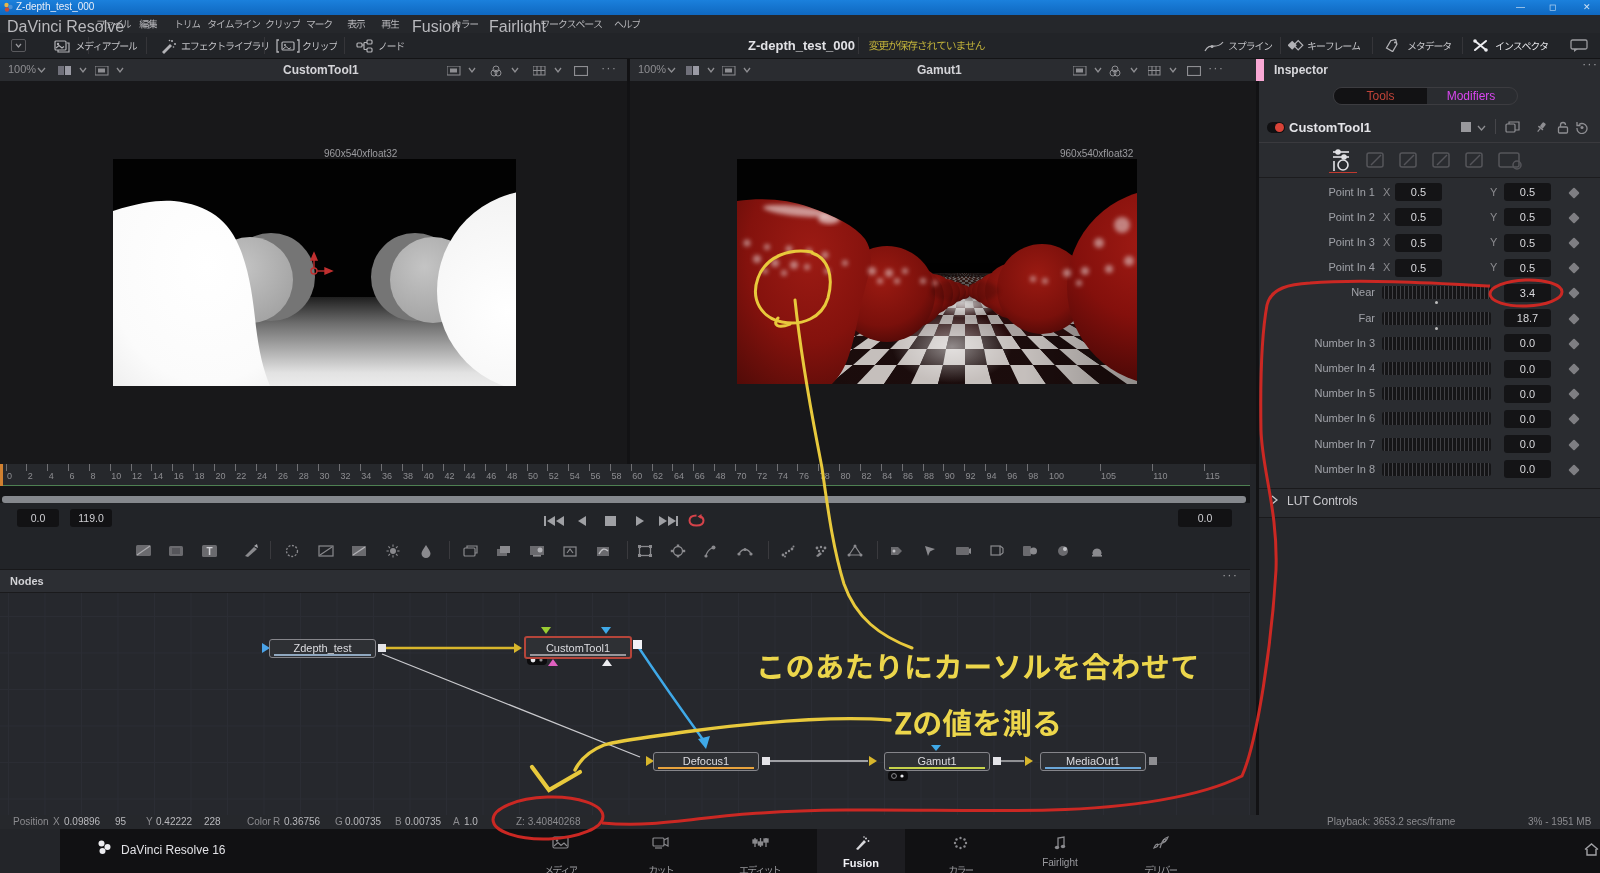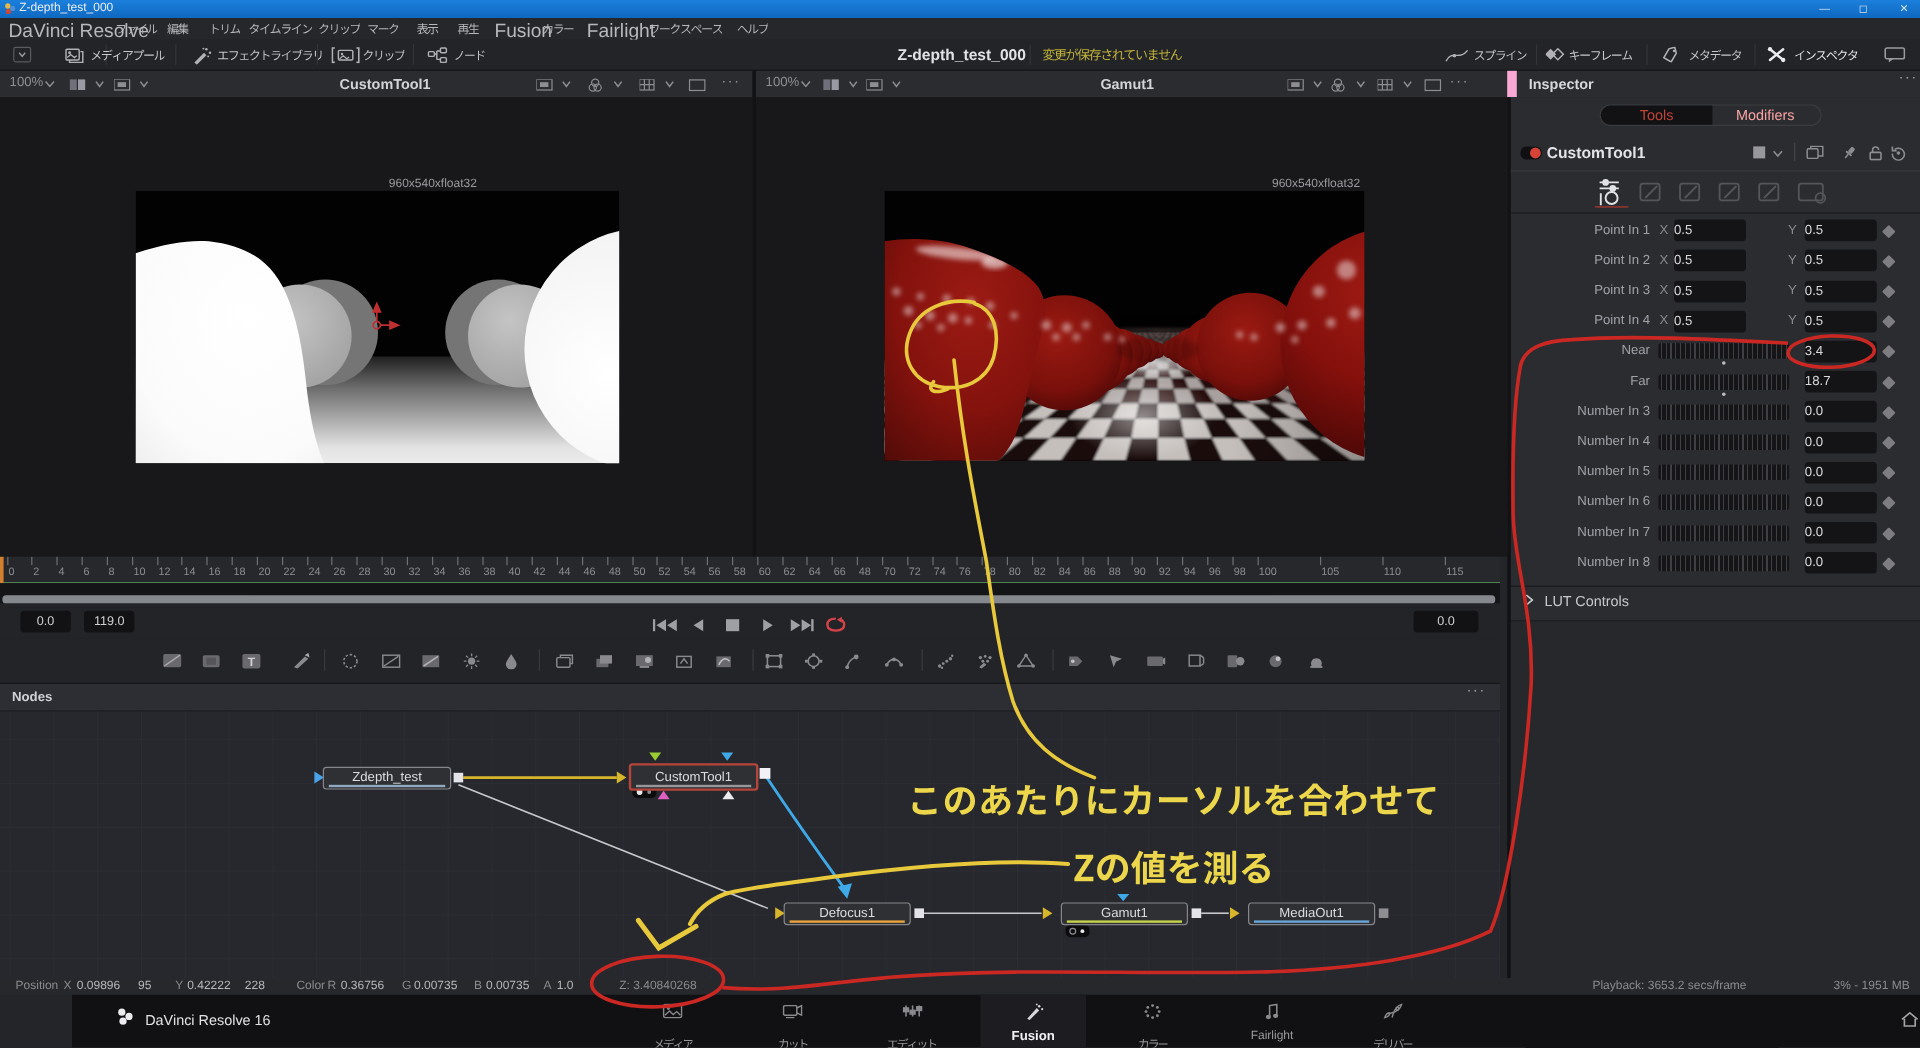--- a/index.html
+++ b/index.html
@@ -26,22 +26,22 @@
 #viewL { left:0; top:81px; width:627px; height:383px; background:#18181a; }
 #viewR { left:630px; top:81px; width:626px; height:383px; background:#18181a; }
 #vdiv { left:627px; top:59px; width:3px; height:405px; background:#121214; }
 .caplabel { position:absolute; color:#9b9b9f; font-size:10px; }
 
 #inshead { left:1256px; top:59px; width:344px; height:22px; background:#2a2c30; border-left:8px solid #f9a8d4; }
 #inspector { left:1256px; top:81px; width:344px; height:734px; background:#2a2c30; border-left:3px solid #121214; }
 .irow { position:absolute; left:0; width:344px; height:25px; }
 .ilabel { position:absolute; right:228px; top:5px; color:#a0a2a8; font-size:11px; white-space:nowrap; }
 .ixy { position:absolute; top:5px; color:#8a8a8e; font-size:11px; }
-.ibox { position:absolute; top:2.5px; width:60px; height:18px; background:#141416; border-radius:3px;
-  color:#d9d9dd; font-size:11px; line-height:18px; }
+.ibox { position:absolute; top:2.5px; width:47px; height:18px; background:#141416; border-radius:3px;
+  color:#d9d9dd; font-size:11px; text-align:center; line-height:18px; }
 .idia { position:absolute; left:311px; top:8px; width:8px; height:8px; background:#7e7e82; transform:rotate(45deg); border-radius:1px; }
 .islider { position:absolute; left:123px; top:5px; width:109px; height:13px; border-radius:2px;
   background:repeating-linear-gradient(90deg,#151517 0 2px,#404044 2px 3px,#151517 3px 4px); }
 .sdot { position:absolute; left:53px; bottom:-5px; width:3px; height:3px; border-radius:2px; background:#bdbdbd; }
 
 #ruler { left:0; top:464px; width:1250px; height:22px; background:#26282c; }
 .tick { position:absolute; top:0; width:1px; height:7px; background:#6f6f73; }
 .rnum { position:absolute; top:7px; color:#8d8d91; font-size:9px; }
 #greenline { position:absolute; left:0; top:20.5px; width:1250px; height:1.5px; background:#4e8052; }
 #playhead { position:absolute; left:0; top:0; width:3px; height:22px; background:#d08030; }
@@ -1422,21 +1422,21 @@
 <div class="abs" id="vdiv"></div>
 
 <div class="abs" id="inshead">
   <div style="position:absolute;left:10px;top:4px;color:#d8d8dc;font-size:12px;font-weight:bold">Inspector</div>
   <div style="position:absolute;left:318px;top:-3px;color:#9a9a9e;font-size:13px;letter-spacing:1px">···</div>
 </div>
 
 <div class="abs" id="inspector">
   <div style="position:absolute;left:74px;top:6px;width:185px;height:18px;border:1px solid #3c3c40;border-radius:9px">
     <div style="position:absolute;left:0;top:0;width:93px;height:100%;background:#121214;border-radius:9px 0 0 9px;color:#c04338;font-size:12px;text-align:center;line-height:17px">Tools</div>
-    <div style="position:absolute;right:0;top:0;width:92px;color:#fca5a5;font-size:12px;text-align:center;line-height:17px">Modifiers</div>
+    <div style="position:absolute;right:0;top:0;width:92px;color:#d946ef;font-size:12px;text-align:center;line-height:17px">Modifiers</div>
   </div>
   <div style="position:absolute;left:8px;top:41px;width:18px;height:11px;background:#101012;border-radius:6px">
     <div style="position:absolute;right:1px;top:1px;width:9px;height:9px;border-radius:5px;background:#d84338"></div>
   </div>
   <div style="position:absolute;left:30px;top:39px;color:#e4e4e8;font-size:13px;font-weight:bold">CustomTool1</div>
   <div style="position:absolute;left:202px;top:41px;width:10px;height:10px;background:#98989c"></div>
   <svg style="position:absolute;left:218px;top:44px" width="9" height="6" viewBox="0 0 9 6">
         <path d="M1 1 L4.5 5 L8 1" stroke="#8e8e92" stroke-width="1.3" fill="none"></path>
       </svg>
   <div style="position:absolute;left:236px;top:38px;width:1px;height:15px;background:#46464a"></div>

